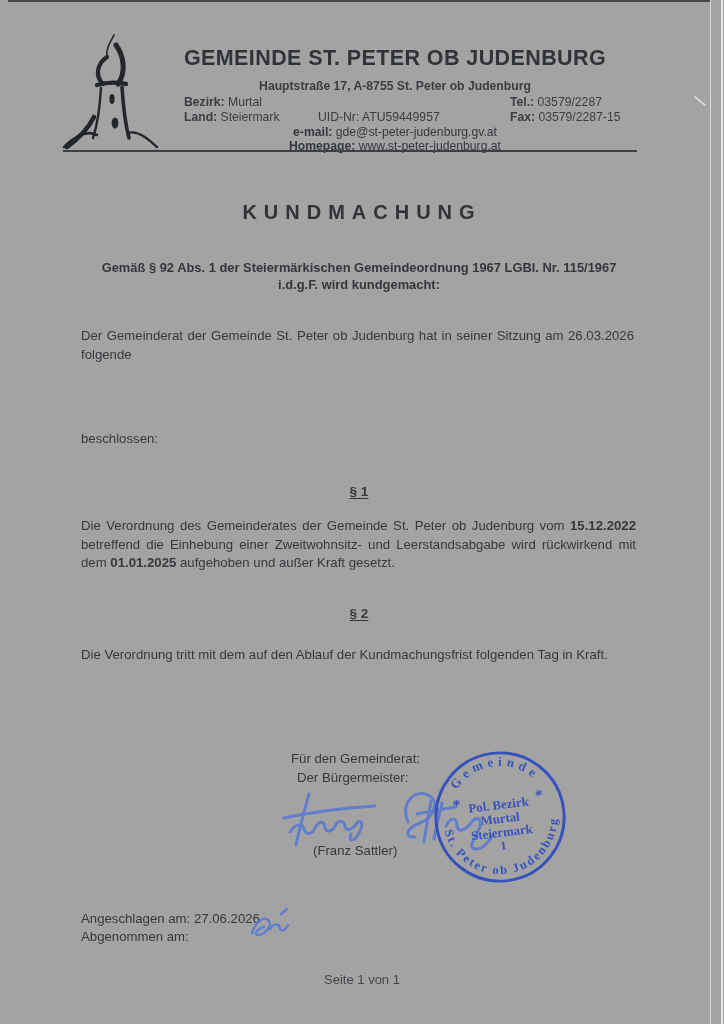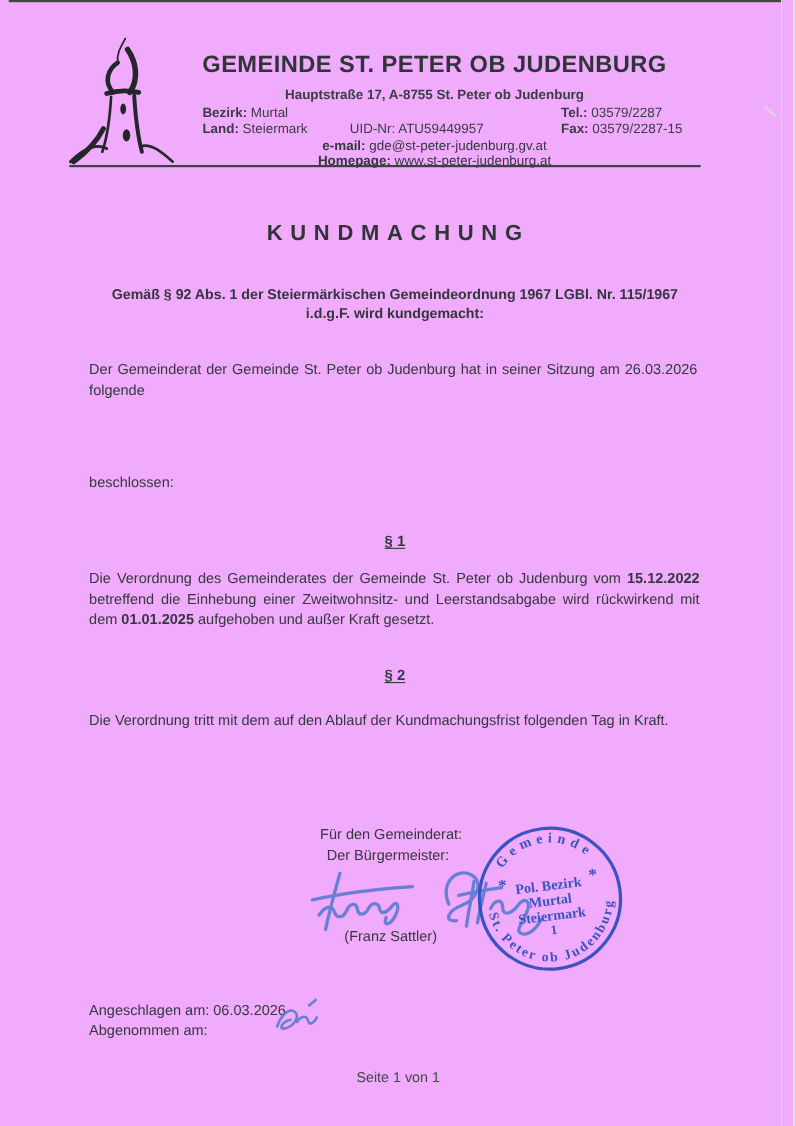--- a/index.html
+++ b/index.html
@@ -1,20 +1,20 @@
 <!DOCTYPE html>
 <html><head>
 <meta charset="utf-8">
 <style>
   * { margin: 0; padding: 0; box-sizing: border-box; }
   html, body { background: #ffffff; }
   .page {
     position: relative;
     width: 724px; height: 1024px;
-    background: #f0abfc;
+    background: #a3a3a3;
     overflow: hidden;
     font-family: "Liberation Sans", sans-serif;
     color: #35383d;
     padding-left: 39px;
   }
   
   .scan-top { position: absolute; left: 8px; top: 0; width: 703px; height: 2px; background: #454545; }
   .scan-right-1 { position: absolute; left: 710px; top: 0; width: 1px; height: 1024px; background: #ccdcdc; }
   .scan-right-2 { position: absolute; left: 721px; top: 0; width: 2px; height: 1024px; background: #e3e6e6; }
   .scan-smudge { position: absolute; left: 693px; top: 100px; width: 14px; height: 2px; background: #d8d8d8; transform: rotate(40deg); }
@@ -194,21 +194,21 @@
       </text>
       <text x="24" y="58" font-size="16">*</text>
       <text x="108" y="58" font-size="16">*</text>
       <text x="70" y="62" font-size="13" text-anchor="middle">Pol. Bezirk</text>
       <text x="70" y="76" font-size="13" text-anchor="middle">Murtal</text>
       <text x="70" y="90" font-size="13" text-anchor="middle">Steiermark</text>
       <text x="70" y="103" font-size="12" text-anchor="middle">1</text>
     </g>
   </svg>
 
-  <div class="posted"><span>Angeschlagen am: </span><span>06.03.2026</span></div>
+  <div class="posted"><span>Angeschlagen am: </span><span>27.06.2026</span></div>
 
   <svg class="initials-svg" viewBox="0 0 48 38">
     <g fill="none" stroke-linecap="round" stroke-width="2.4" stroke="#5b79cf" opacity="0.9">
       <path d="M7 27 C 11 15, 20 9, 24 15 C 27 19, 22 27, 14 29 C 8 30, 11 23, 19 21"></path>
       <path d="M25 23 C 29 17, 34 17, 35 22 C 36 26, 40 25, 43 19"></path>
       <path d="M36 8 L 42 3"></path>
     </g>
   </svg>
 
   <div class="removed"><span>Abgenommen am:</span><span></span></div>

